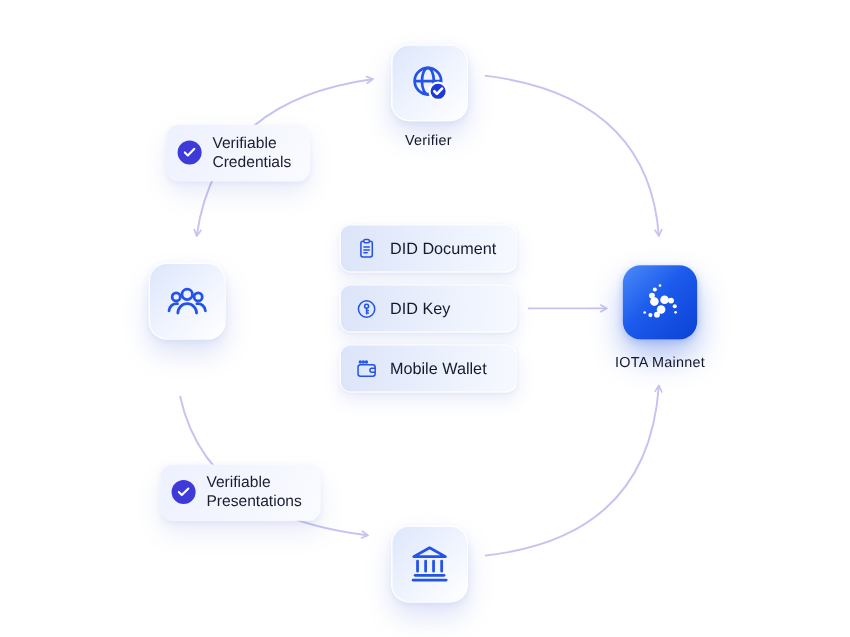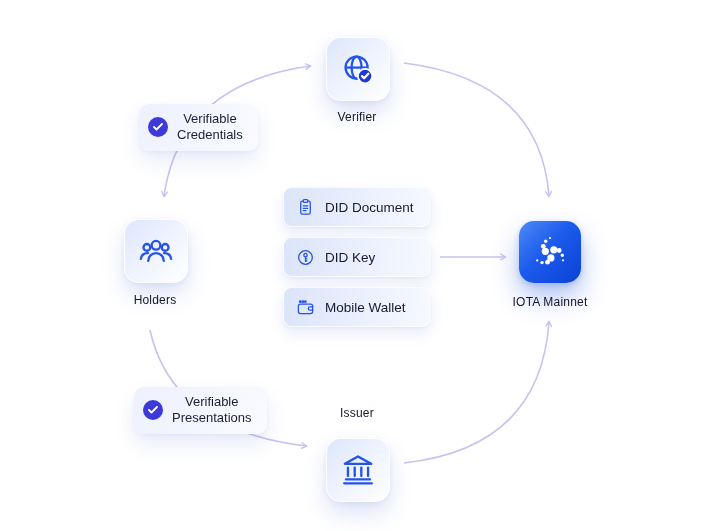--- a/index.html
+++ b/index.html
@@ -27,21 +27,21 @@
   .badge{
     position:absolute;display:flex;align-items:center;gap:9px;
     background:linear-gradient(120deg,#edf1fe 0%,#fafbff 100%);
     border-radius:10px;padding:7px 15px 7px 9px;
     box-shadow:0 10px 20px rgba(96,118,214,0.14),0 2px 4px rgba(96,118,214,0.08);
   }
   .check-disc{
     width:20px;height:20px;border-radius:50%;background:#3d3ad9;flex:0 0 auto;
     display:flex;align-items:center;justify-content:center;
   }
-  .badge-text{font-size:13px;line-height:1.26;color:#1b1e33;text-align:center;}
+  .badge-text{font-size:13px;line-height:1.26;color:#1b1e33;}
   .badge-text span{display:block;}
   .chips{position:absolute;left:283px;top:187px;display:flex;flex-direction:column;gap:10px;}
   .chip{
     width:148px;height:40px;border-radius:9px;display:flex;align-items:center;gap:10px;
     padding-left:12px;box-sizing:border-box;
     background:linear-gradient(95deg,#dce4f9 0%,#edf2fd 65%,#f6f9ff 100%);
     border:1px solid rgba(255,255,255,0.8);
     box-shadow:0 7px 14px rgba(96,118,214,0.13),0 1px 3px rgba(96,118,214,0.08);
   }
   .chip-label{font-size:13.5px;color:#171a2e;}
@@ -98,21 +98,20 @@
       <g fill="none" stroke="#2453e6" stroke-width="1.55" stroke-linecap="round">
         <circle cx="12" cy="8.2" r="2.9"></circle>
         <circle cx="5.9" cy="9.6" r="2.25"></circle>
         <circle cx="18.1" cy="9.6" r="2.25"></circle>
         <path d="M6.8 18.6 a5.2 5.2 0 0 1 10.4 0"></path>
         <path d="M1.9 17.3 a4.2 4.2 0 0 1 4.7 -3.9"></path>
         <path d="M22.1 17.3 a4.2 4.2 0 0 0 -4.7 -3.9"></path>
       </g>
     </svg>
   </div>
-  <div class="node-label" style="left:75px;top:293px;">Holders</div>
 
   <div class="chips">
     <div class="chip">
       <svg class="icon" width="19" height="19" viewBox="0 0 24 24">
         <g fill="none" stroke="#2453e6" stroke-width="1.6" stroke-linecap="round" stroke-linejoin="round">
           <rect x="6" y="3.8" width="12" height="16.6" rx="2"></rect>
           <rect x="9.2" y="2" width="5.6" height="3.4" rx="1.1" fill="#eef2fd"></rect>
           <path d="M9.2 10 H14.8 M9.2 13 H14.8 M9.2 16 H12.6"></path>
         </g>
       </svg>
@@ -167,21 +166,20 @@
       <svg width="10" height="8" viewBox="0 0 10 8">
           <path d="M1 4 l2.5 2.5 L9 1" fill="none" stroke="#ffffff" stroke-width="1.8" stroke-linecap="round" stroke-linejoin="round"></path>
         </svg>
     </span>
     <span class="badge-text">
       <span>Verifiable</span>
       <span>Presentations</span>
     </span>
   </div>
 
-  <div class="node-label" style="left:277px;top:406px;">Issuer</div>
   <div class="card" style="left:326px;top:438px;">
     <svg class="icon" width="36" height="36" viewBox="0 0 24 24">
       <g fill="none" stroke="#2453e6" stroke-width="1.55" stroke-linecap="round" stroke-linejoin="round">
         <path d="M12 3 L20.8 7.9 H3.2 Z"></path>
         <path d="M5.3 10.4 V16 M9.8 10.4 V16 M14.2 10.4 V16 M18.7 10.4 V16"></path>
         <path d="M4 18.3 H20"></path>
         <path d="M2.8 20.9 H21.2"></path>
       </g>
     </svg>
   </div>

